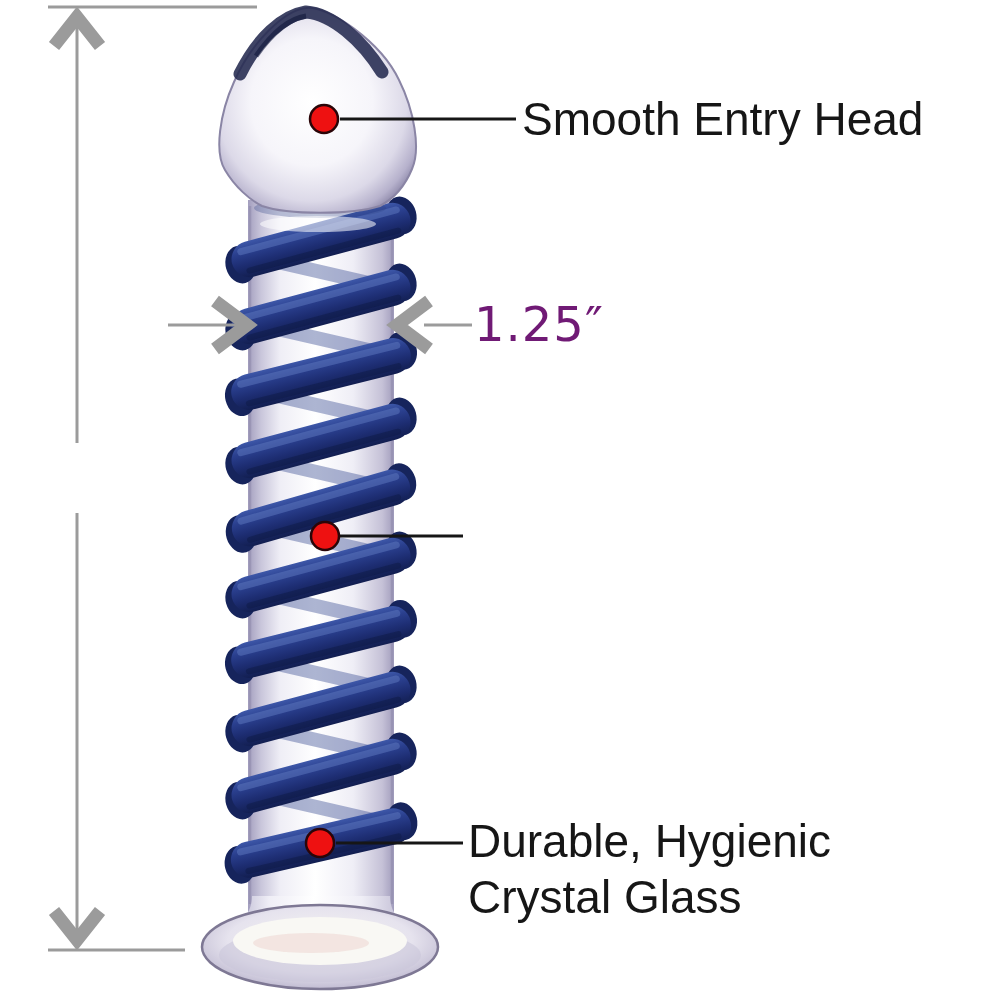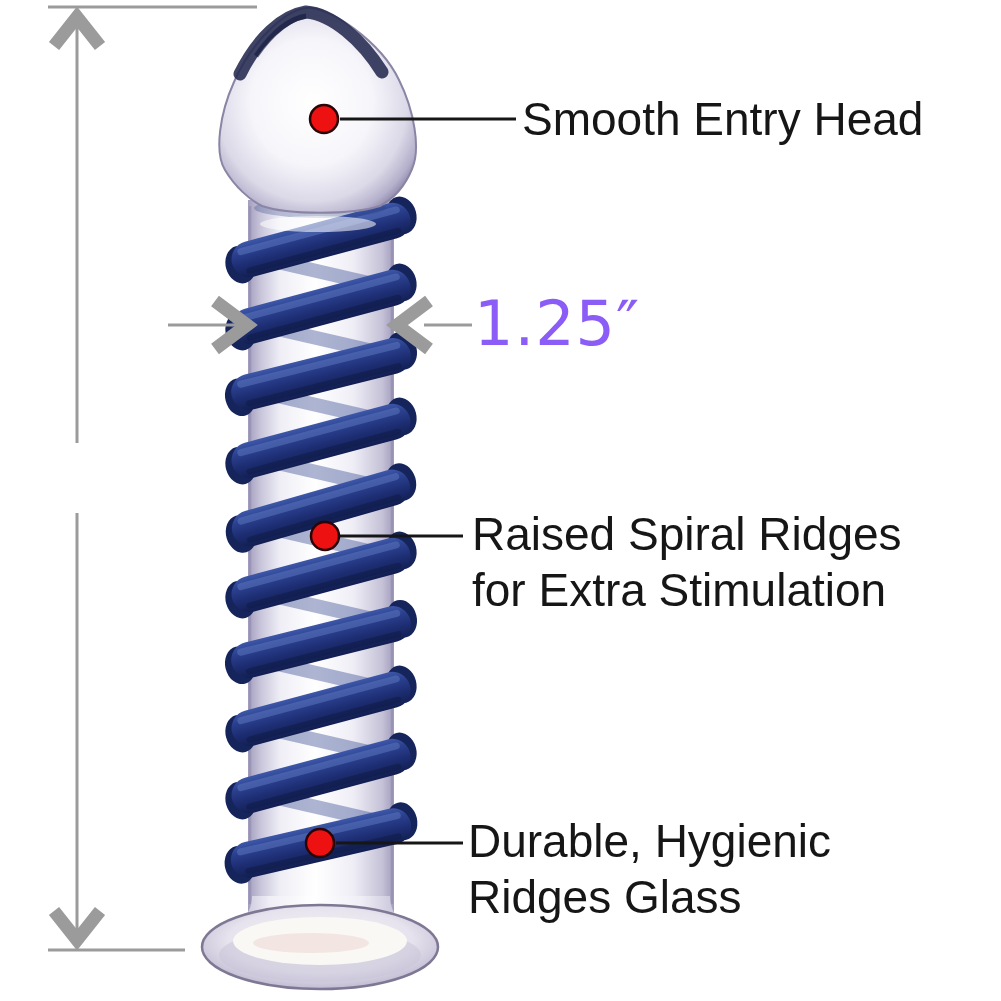--- a/index.html
+++ b/index.html
@@ -26,23 +26,23 @@
     position: absolute;
     color: #161616;
     font-family: "Liberation Sans", sans-serif;
     font-size: 46px;
     line-height: 56px;
     white-space: pre-line;
     letter-spacing: 0px;
   }
   .measure-label {
     position: absolute;
-    color: #8b5cf6;
+    color: #701a75;
     font-family: "DejaVu Sans", sans-serif;
-    font-size: 62px;
+    font-size: 48px;
     line-height: 68px;
     letter-spacing: 1px;
   }
   #label-head   { left: 522px; top: 93px;  line-height: 52px; }
   #label-shaft  { left: 472px; top: 506px; }
   #label-base   { left: 468px; top: 813px; }
   #label-height { left: 2px;   top: 446px; }
   #label-width  { left: 474px; top: 290px; }
 </style>
 </head>
@@ -165,22 +165,20 @@
     </g>
     <g stroke="#2a0508" stroke-width="2.5">
       <circle cx="324" cy="119" r="14" fill="#ee1111"></circle>
       <circle cx="325" cy="536" r="14" fill="#ee1111"></circle>
       <circle cx="320" cy="843" r="14" fill="#ee1111"></circle>
     </g>
   </svg>
 
   <div id="label-head" class="callout-label">Smooth Entry Head</div>
 
-  <div id="label-shaft" class="callout-label">Raised Spiral Ridges
-for Extra Stimulation</div>
 
   <div id="label-base" class="callout-label">Durable, Hygienic
-Ridges Glass</div>
+Crystal Glass</div>
 
 
   <div id="label-width" class="measure-label">1.25″</div>
 
 </div>
 
 </body></html>

